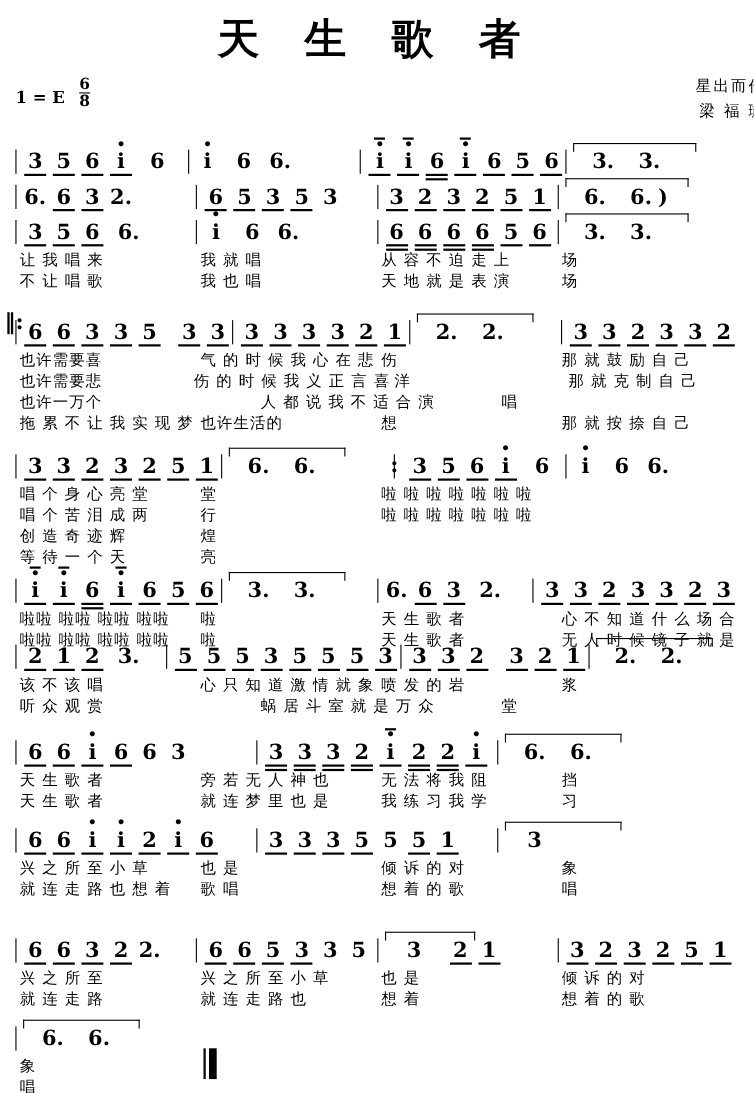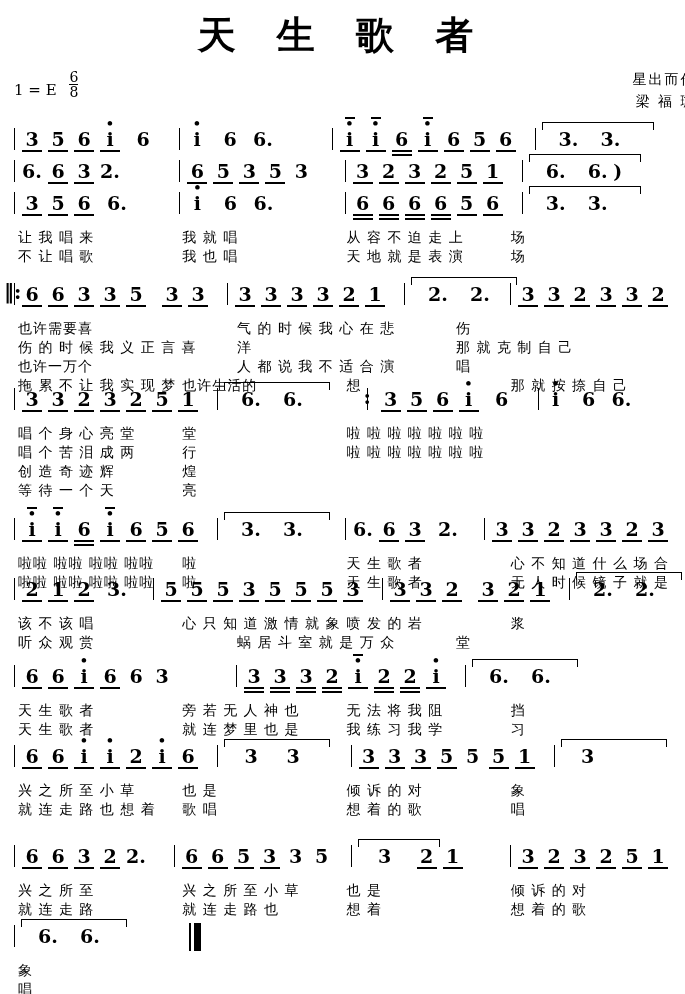--- a/index.html
+++ b/index.html
@@ -1,26 +1,26 @@
 <!DOCTYPE html>
 <html><head>
 <meta charset="utf-8">
 <style>
   html,body{margin:0;padding:0;background:#fff;}
   body{width:685px;height:994px;position:relative;font-family:"DejaVu Sans","Liberation Sans",sans-serif;color:#000;overflow:hidden;}
   .sheet{position:relative;width:685px;height:994px;padding-left:48px;}
   .title{position:absolute;top:10px;left:0;width:685px;text-align:center;font-size:38px;font-weight:bold;letter-spacing:14px;font-family:"DejaVu Sans",sans-serif;}
-  .key{position:absolute;left:14px;top:70px;font-size:15px;font-weight:normal;font-family:"DejaVu Serif",serif;}
+  .key{position:absolute;left:14px;top:70px;font-size:15px;font-weight:bold;font-family:"DejaVu Serif",serif;}
   .key .frac{display:inline-block;vertical-align:-2px;margin-left:8px;text-align:center;line-height:1;}
   .key .frac .num{display:block;font-size:14px;}
   .key .frac .den{display:block;font-size:14px;border-top:1px solid #000;padding-top:0px;}
   .credits{position:absolute;right:14px;top:68px;text-align:right;font-size:14px;line-height:22px;letter-spacing:2px;}
   
   .sys{position:absolute;left:14px;width:657px;}
-  .measures{display:flex;height:30px;align-items:flex-start;gap:16px;}
+  .measures{display:flex;height:30px;align-items:flex-end;}
   .m{position:relative;flex:1 1 0;border-left:1px solid #000;padding-left:4px;box-sizing:border-box;}
   .m.nobar{border-left:none;}
   .notes{font-family:"DejaVu Serif",serif;font-size:19px;font-weight:bold;letter-spacing:0px;white-space:nowrap;line-height:22px;}
   .notes span{display:inline-block;position:relative;}
   .n{width:26px;text-align:center;}
   .n.w{width:40px;}
   .n.ww{width:58px;}
   
   .u1::after{content:"";position:absolute;left:3px;right:3px;bottom:-2px;height:1.6px;background:#000;}
   .u2::before{content:"";position:absolute;left:3px;right:3px;bottom:-6px;height:1.6px;background:#000;}
@@ -171,41 +171,43 @@
         <div class="notes">
           <span class="n u1">3</span><span class="n u1">3</span><span class="n u1">2</span><span class="n u1">3</span><span class="n u1">3</span><span class="n u1">2</span>
         </div>
       </div>
     </div>
     <div class="lyr" style="top:36px">
       <div class="lyrline">
         <div class="lc">也许需要喜</div>
         <div class="lc">气 的 时 候 我 心 在 悲</div>
         <div class="lc">伤</div>
-      </div>
-      <div class="lyrline">
+        <div class="lc">那 就 鼓 励 自 己</div>
+      </div>
+      <div class="lyrline">
+        <div class="lc">也许需要悲</div>
         <div class="lc">伤 的 时 候 我 义 正 言 喜</div>
         <div class="lc">洋</div>
         <div class="lc">那 就 克 制 自 己</div>
       </div>
       <div class="lyrline">
         <div class="lc">也许一万个</div>
         <div class="lc">人 都 说 我 不 适 合 演</div>
         <div class="lc">唱</div>
       </div>
       <div class="lyrline">
         <div class="lc">拖 累 不 让 我 实 现 梦</div>
         <div class="lc">也许生活的</div>
         <div class="lc">想</div>
         <div class="lc">那 就 按 捺 自 己</div>
       </div>
     </div>
   </div>
 
-  <div class="sys" style="top:388px">
+  <div class="sys" style="top:405px">
     <div class="measures">
       <div class="m">
         <div class="notes">
           <span class="n u1">3</span><span class="n u1">3</span><span class="n u1">2</span><span class="n u1">3</span><span class="n u1">2</span><span class="n u1">5</span><span class="n u1">1</span>
         </div>
       </div>
       <div class="m">
         <div class="notes">
           <span class="n ww">6.</span><span class="n">6.</span>
         </div>
@@ -367,26 +369,20 @@
 
   <div class="sys" style="top:745px">
     <div class="measures">
       <div class="m">
         <div class="notes">
           <span class="n u1">6</span><span class="n u1">6</span><span class="n u1 dotup">i</span><span class="n u1 dotup">i</span><span class="n u1">2</span><span class="n u1 dotup">i</span><span class="n u1">6</span>
         </div>
       </div>
       <div class="m">
         <div class="notes">
-          <span class="n ww">3</span><span class="n">3</span>
-        </div>
-        <div class="tieflat" style="left:6px;top:-6px;width:104px;"></div>
-      </div>
-      <div class="m">
-        <div class="notes">
           <span class="n u1">3</span><span class="n u1">3</span><span class="n u1">3</span><span class="n u1">5</span><span class="n">5</span><span class="n u1">5</span><span class="n u1">1</span>
         </div>
       </div>
       <div class="m">
         <div class="notes">
           <span class="n ww">3</span>
         </div>
         <div class="tieflat" style="left:6px;top:-6px;width:104px;"></div>
       </div>
     </div>

